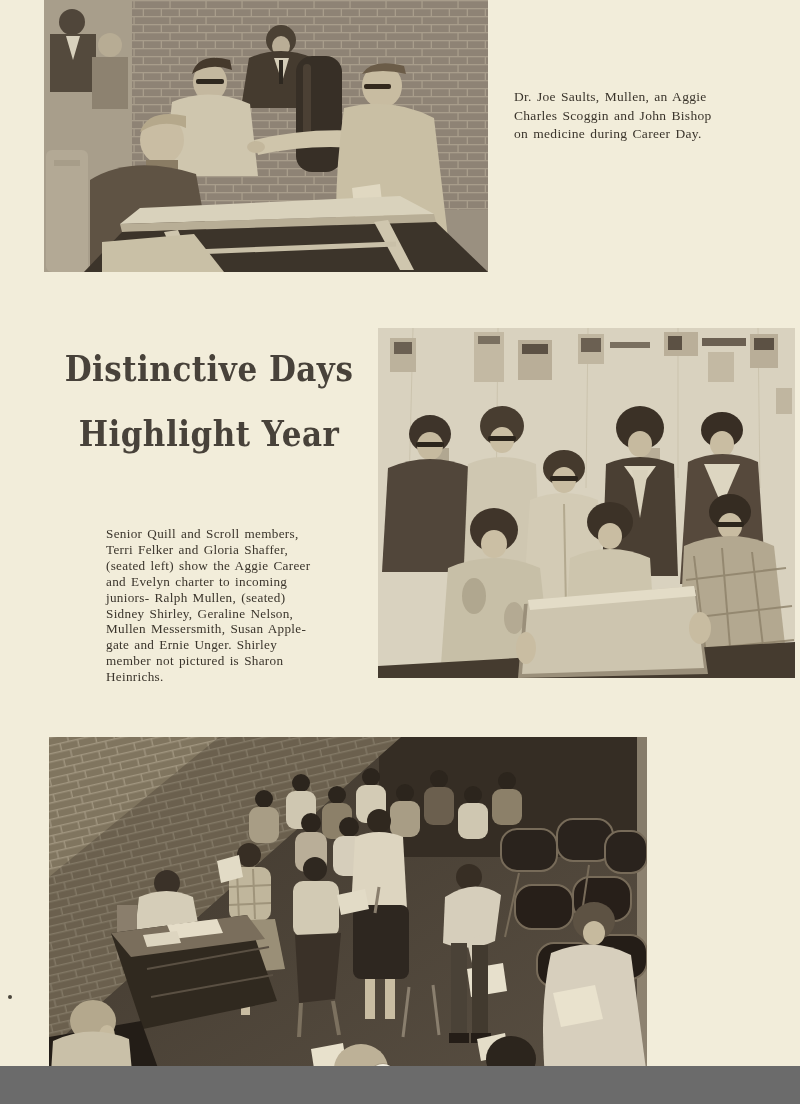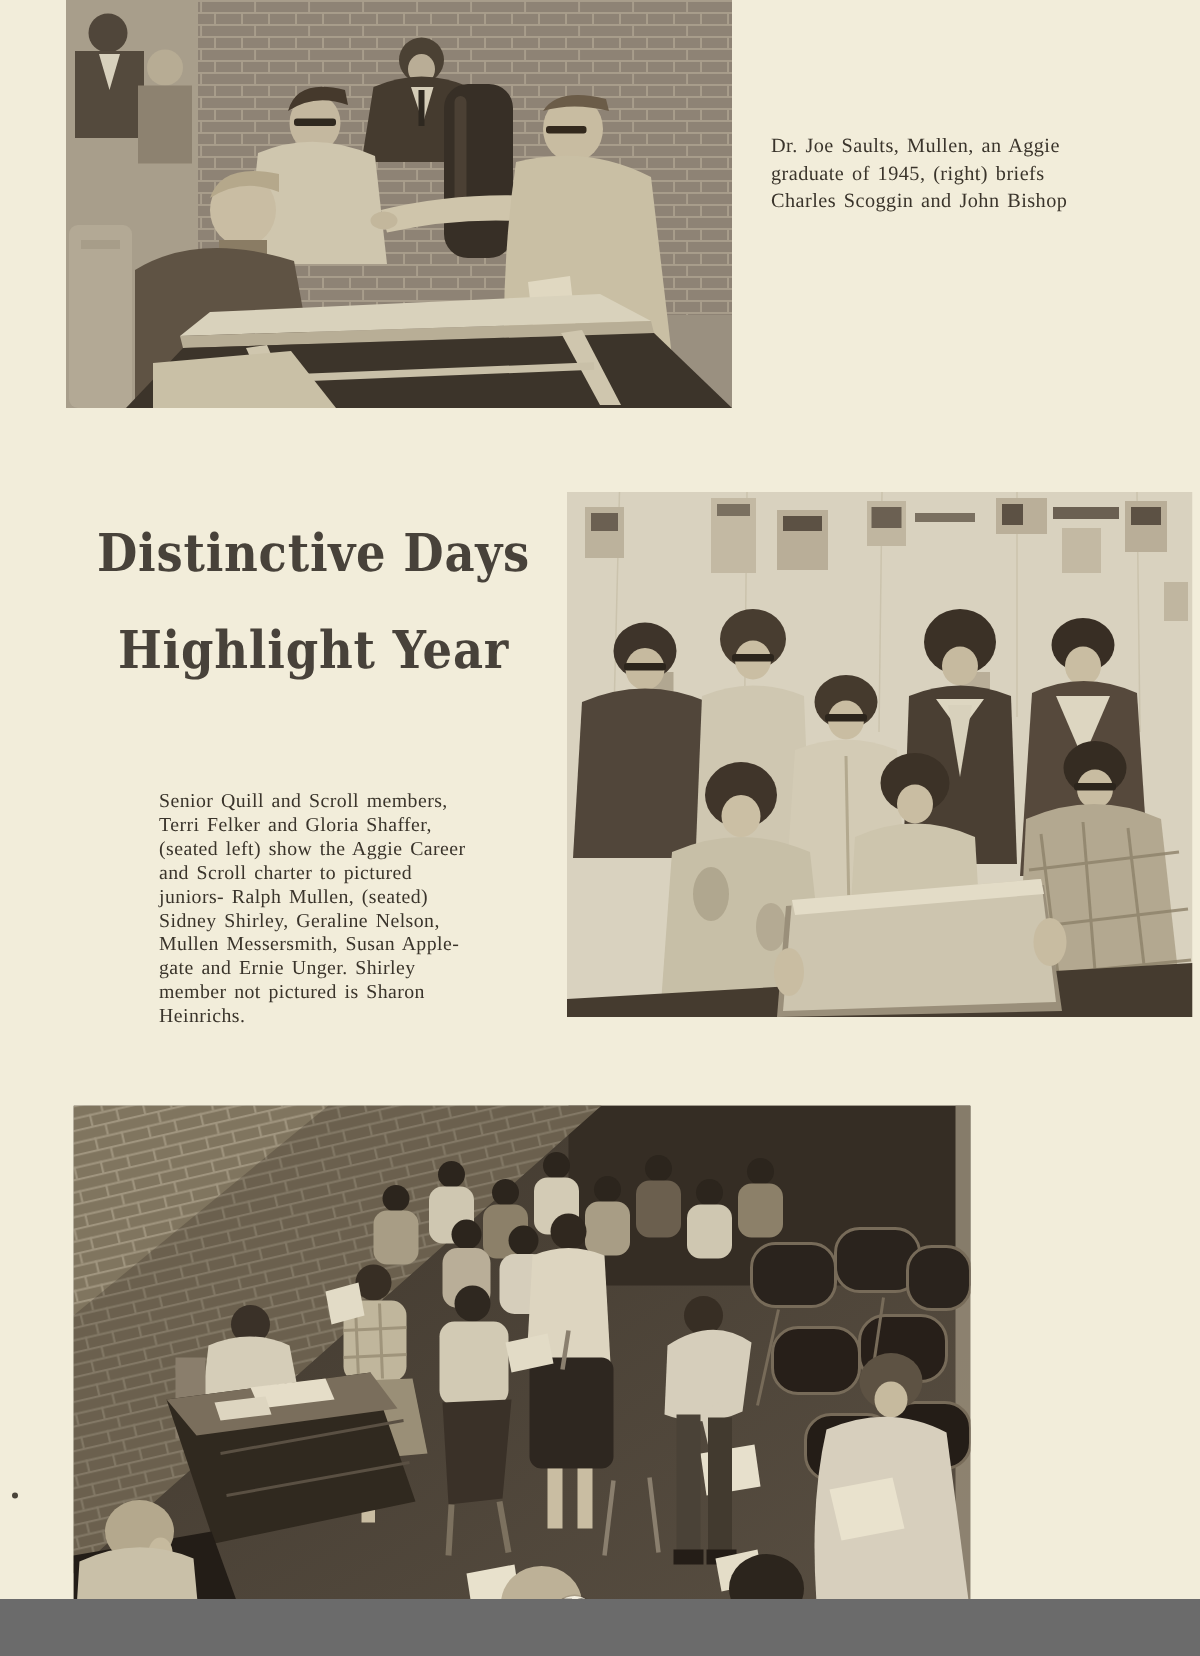--- a/index.html
+++ b/index.html
@@ -105,32 +105,32 @@
         <polygon points="120,232 134,230 152,272 138,272" fill="#cfc6ae"></polygon>
         <polygon points="330,222 344,220 370,270 356,270" fill="#cfc6ae"></polygon>
         <line x1="150" y1="252" x2="352" y2="244" stroke="#c9c0a8" stroke-width="5"></line>
         <polygon points="58,242 150,234 180,272 58,272" fill="#c9c0a6"></polygon>
       </g>
     </svg>
   </figure>
 
   <div class="caption cap-career">
     <div class="ln">Dr. Joe Saults, Mullen, an Aggie</div>
-    <div class="ln">graduate of 1945, (right) briefs</div>
     <div class="ln">Charles Scoggin and John Bishop</div>
+    <div class="ln">on medicine during Career Day.</div>
   </div>
 
   <div class="heading heading-1">Distinctive Days</div>
   <div class="heading heading-2">Highlight Year</div>
 
   <div class="caption cap-quill">
     <div class="ln">Senior Quill and Scroll members,</div>
     <div class="ln">Terri Felker and Gloria Shaffer,</div>
     <div class="ln">(seated left) show the Aggie Career</div>
-    <div class="ln">and Scroll charter to pictured</div>
+    <div class="ln">and Evelyn charter to incoming</div>
     <div class="ln">juniors- Ralph Mullen, (seated)</div>
     <div class="ln">Sidney Shirley, Geraline Nelson,</div>
     <div class="ln">Mullen Messersmith, Susan Apple-</div>
     <div class="ln">gate and Ernie Unger. Shirley</div>
     <div class="ln">member not pictured is Sharon</div>
     <div class="ln">Heinrichs.</div>
   </div>
 
   <figure class="photo" style="left:378px;top:328px;width:417px;height:350px;margin:0;">
     <svg viewBox="0 0 417 350" preserveAspectRatio="none">

